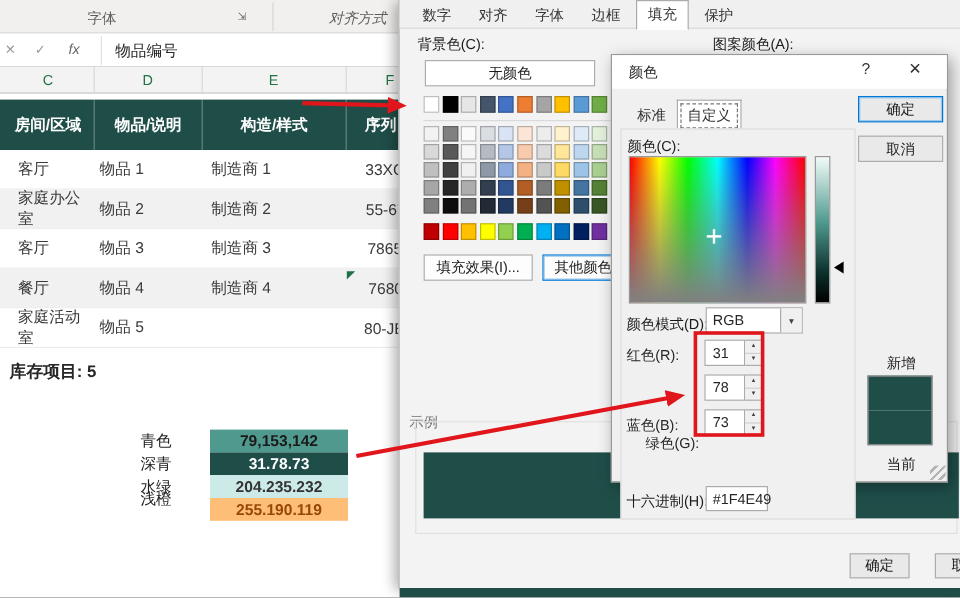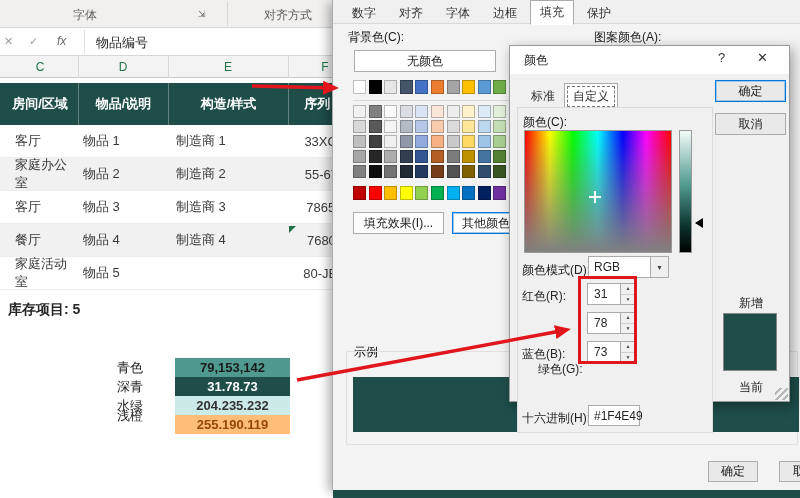--- a/index.html
+++ b/index.html
@@ -46,21 +46,21 @@
 </style>
 </head>
 <body>
 
 <div id="canvas">
 
   <div id="ribbon" class="abs">
     <div class="abs grouplbl" style="left:55px;top:7px;width:60px;">字体</div>
     <div class="abs" style="left:198px;top:9px;font-size:9px;color:#666;">⇲</div>
     <div class="abs" style="left:227px;top:2px;width:1px;height:24px;background:#d8d6d4;"></div>
-    <div class="abs grouplbl" style="left:248px;top:7px;width:80px;">对齐方式</div>
+    <div class="abs grouplbl" style="left:258px;top:7px;width:80px;font-style:italic;">对齐方式</div>
   </div>
 
   <div id="fbar" class="abs">
     <div class="abs" style="left:4px;top:7px;font-size:11px;color:#9b9b9b;">✕</div>
     <div class="abs" style="left:29px;top:7px;font-size:11px;color:#9b9b9b;">✓</div>
     <div class="abs" style="left:57px;top:6px;font-size:12px;font-style:italic;color:#6a6a6a;">fx</div>
     <div class="abs" style="left:84px;top:2px;width:1px;height:24px;background:#e0e0e0;"></div>
     <div class="abs" style="left:96px;top:6px;font-size:13px;">物品编号</div>
   </div>
 
@@ -202,21 +202,21 @@
         <div style="position: absolute; box-sizing: border-box; left: 66.8px; top: 186px; width: 13px; height: 14px; background: rgb(255, 255, 0); border: 1px solid rgba(0, 0, 0, 0.25);"></div>
         <div style="position: absolute; box-sizing: border-box; left: 82.4px; top: 186px; width: 13px; height: 14px; background: rgb(146, 208, 80); border: 1px solid rgba(0, 0, 0, 0.25);"></div>
         <div style="position: absolute; box-sizing: border-box; left: 98px; top: 186px; width: 13px; height: 14px; background: rgb(0, 176, 80); border: 1px solid rgba(0, 0, 0, 0.25);"></div>
         <div style="position: absolute; box-sizing: border-box; left: 113.6px; top: 186px; width: 13px; height: 14px; background: rgb(0, 176, 240); border: 1px solid rgba(0, 0, 0, 0.25);"></div>
         <div style="position: absolute; box-sizing: border-box; left: 129.2px; top: 186px; width: 13px; height: 14px; background: rgb(0, 112, 192); border: 1px solid rgba(0, 0, 0, 0.25);"></div>
         <div style="position: absolute; box-sizing: border-box; left: 144.8px; top: 186px; width: 13px; height: 14px; background: rgb(0, 32, 96); border: 1px solid rgba(0, 0, 0, 0.25);"></div>
         <div style="position: absolute; box-sizing: border-box; left: 160.4px; top: 186px; width: 13px; height: 14px; background: rgb(112, 48, 160); border: 1px solid rgba(0, 0, 0, 0.25);"></div>
       </div>
     <div class="abs btn" style="left:20px;top:212px;width:91px;height:22px;">填充效果(I)...</div>
     <div class="abs btn focusblue" style="left:119px;top:212px;width:96px;height:22px;">其他颜色(M)...</div>
-    <div class="abs lbl" style="left:21px;top:344px;color:#000000;">示例</div>
+    <div class="abs lbl" style="left:8px;top:344px;color:#737373;">示例</div>
     <div class="abs" style="left:13px;top:351px;width:452px;height:94px;border:1px solid #e0e0e0;"></div>
     <div class="abs" style="left: 20px; top: 377px; width: 446px; height: 55px; background: rgb(31, 78, 73);" id="samplefill"></div>
     <div class="abs btn gray" style="left:375px;top:461px;width:50px;height:21px;">确定</div>
     <div class="abs btn gray" style="left:446px;top:461px;width:52px;height:21px;">取消</div>
     <div class="abs" style="left:0;top:490px;width:468px;height:8px;background:#1F4E49;"></div>
   </div>
 
   <div id="clrdlg" class="abs">
     <div class="abs" style="left:0;top:0;width:279px;height:28px;background:#fff;">
       <div class="abs" style="left:14px;top:6px;font-size:12px;">颜色</div>

